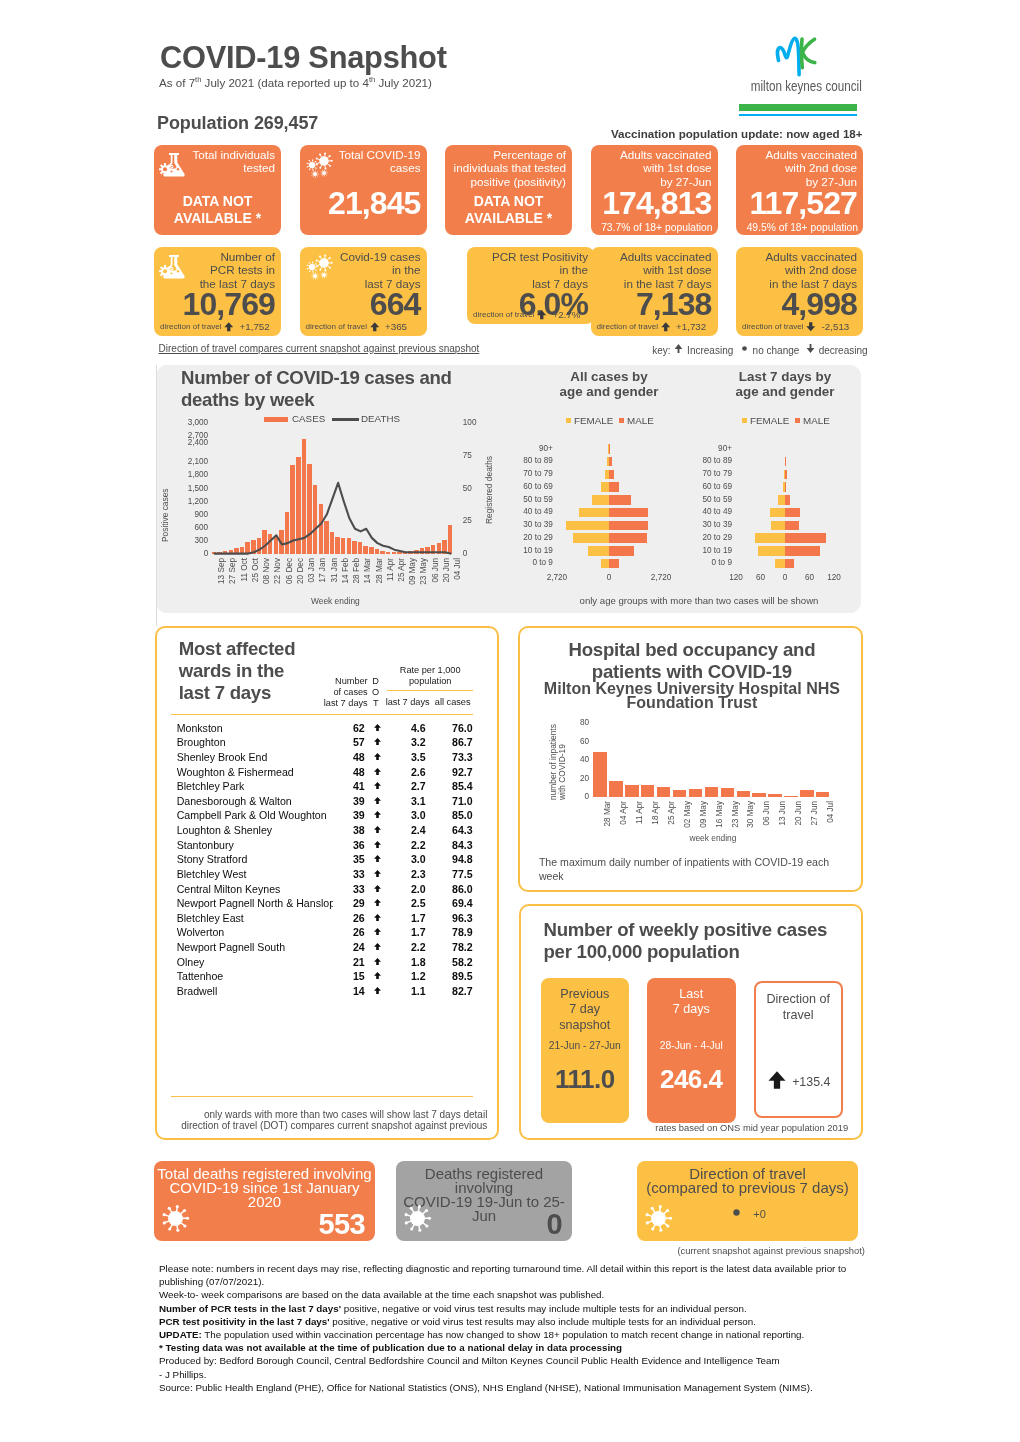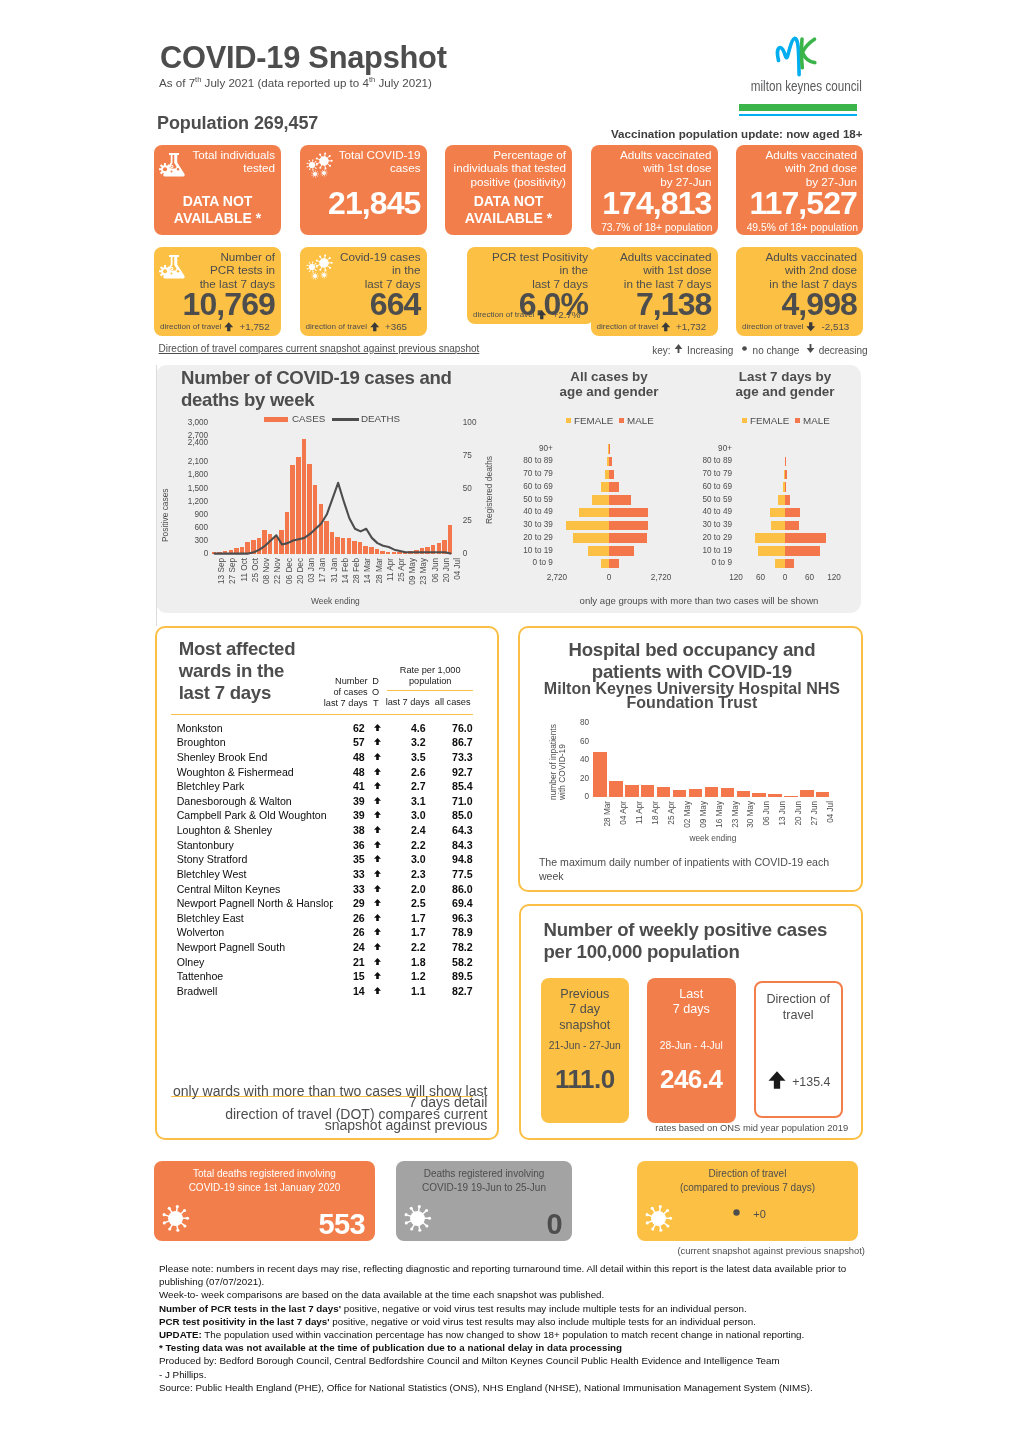--- a/index.html
+++ b/index.html
@@ -75,33 +75,33 @@
   
     .wt{position:absolute;left:20px;top:93.5px;width:300px;font-size:10.6px;color:#0d0d0d;}
   .wrow{position:relative;height:14.63px;}
   .wn{position:absolute;left:0;top:0;white-space:nowrap;width:156px;overflow:hidden;}
   .wc{position:absolute;left:158px;width:30px;text-align:right;font-weight:bold;}
   .wd{position:absolute;left:194px;width:14px;text-align:center;}
   .w7{position:absolute;left:195px;width:54px;text-align:right;font-weight:bold;}
   .wa{position:absolute;left:252px;width:44px;text-align:right;font-weight:bold;}
   .whdr{position:absolute;font-size:9.2px;color:#1a1a1a;line-height:10.8px;}
   .wline{position:absolute;background:#fbbf45;height:1.2px;}
-  .wfoot{position:absolute;left:10px;right:10px;bottom:6px;text-align:right;font-size:14px;
+  .wfoot{position:absolute;left:10px;right:10px;bottom:6px;text-align:right;font-size:10px;
          line-height:11.5px;color:#4d4d4d;}
 
   
   .rcard{position:absolute;border-radius:8px;box-sizing:border-box;text-align:center;}
   .rcard .rl{position:absolute;left:0;right:0;top:9px;font-size:12.6px;line-height:15.6px;}
   .rcard .rr{position:absolute;left:0;right:0;top:62px;font-size:10.3px;}
   .rcard .rv{position:absolute;left:0;right:0;top:86px;font-size:26px;font-weight:bold;letter-spacing:-0.5px;}
   .rfoot{position:absolute;right:13px;bottom:5px;font-size:9.4px;color:#4d4d4d;}
 
   
   .dcard{position:absolute;border-radius:8px;box-sizing:border-box;}
-  .dcard .dl{position:absolute;left:0;right:0;top:6px;text-align:center;font-size:10px;line-height:14px;}
+  .dcard .dl{position:absolute;left:0;right:0;top:6px;text-align:center;font-size:15px;line-height:14px;}
   .dcard .dv{position:absolute;right:10px;bottom:1px;font-size:29px;font-weight:bold;letter-spacing:-0.6px;line-height:32px;}
   .dcard .dicon{position:absolute;left:5px;bottom:2px;}
   .deaths-foot{position:absolute;right:155px;top:1245px;font-size:9.4px;color:#4d4d4d;}
 
   
   .notes{position:absolute;left:159px;top:1262px;width:722px;font-size:9.8px;line-height:13.2px;color:#111;}
   .notes p{margin:0;}
   .notes b{font-weight:bold;}
 </style>
 </head>

